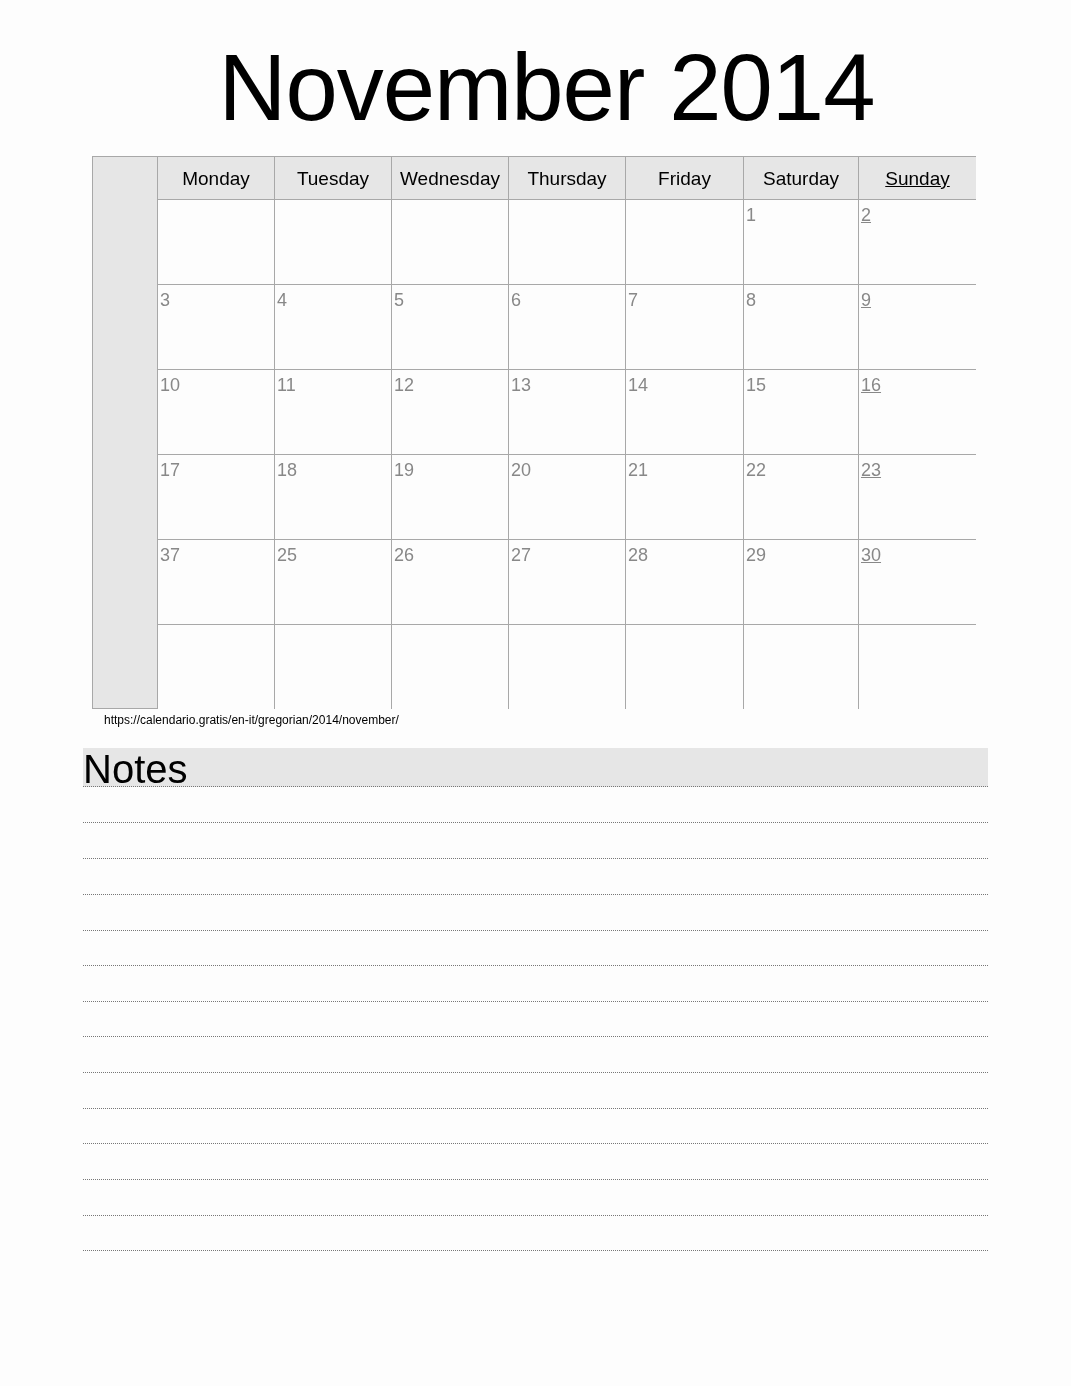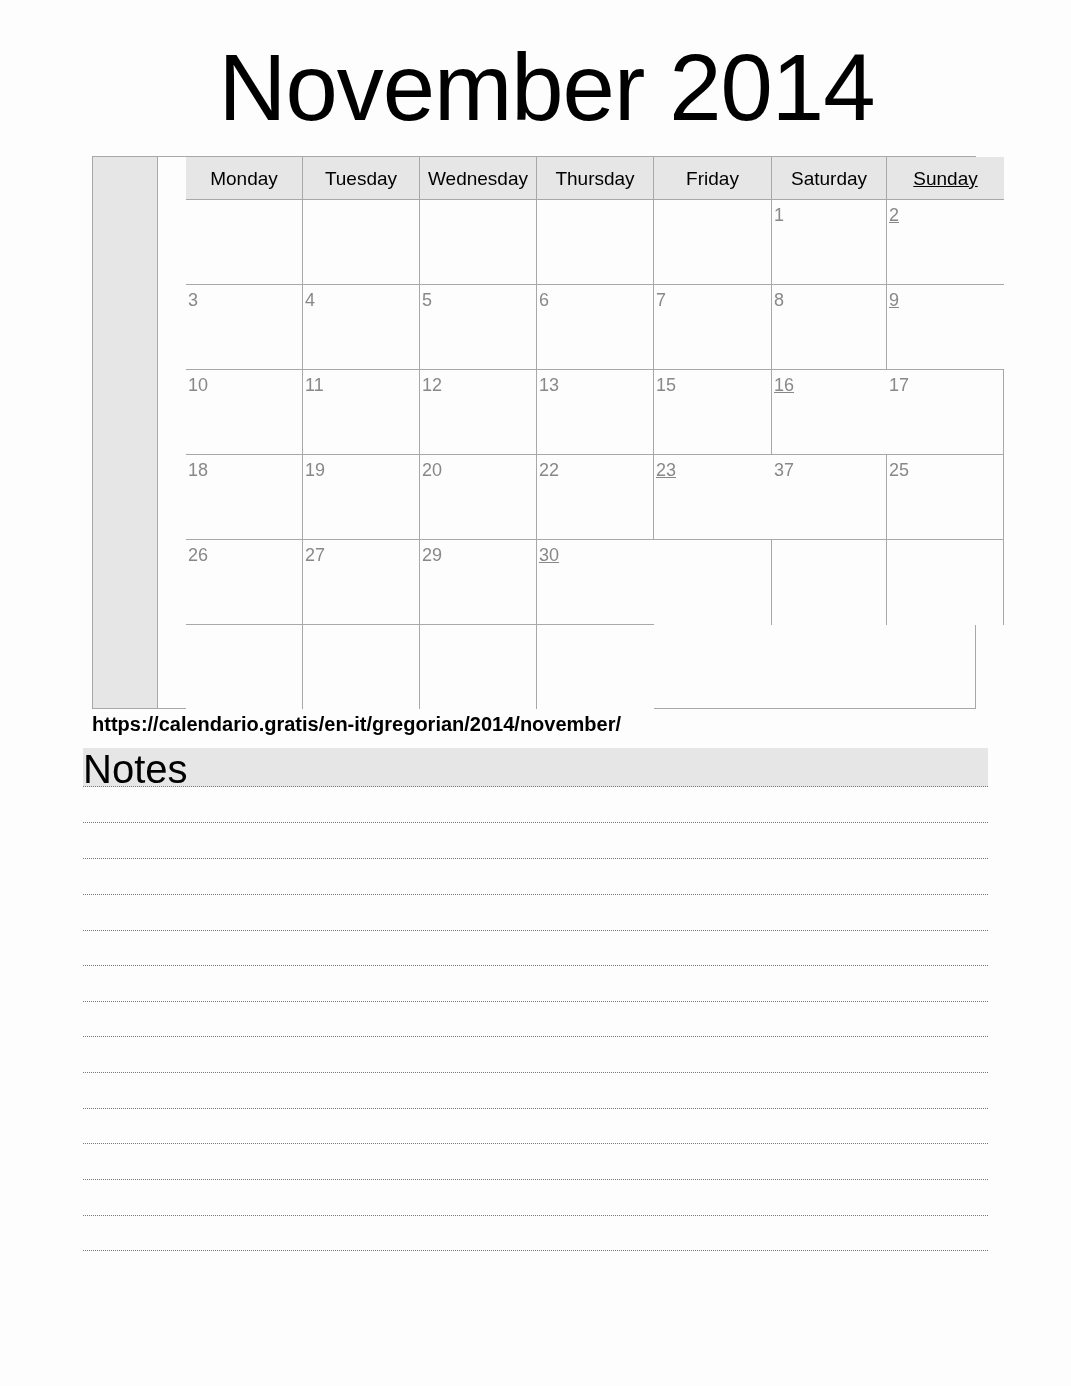--- a/index.html
+++ b/index.html
@@ -1,25 +1,25 @@
 <!DOCTYPE html>
 <html><head>
 <meta charset="utf-8">
 <style>
   html,body{margin:0;padding:0;}
   body{width:1071px;height:1386px;background:#fdfdfd;position:relative;overflow:hidden;font-family:"Liberation Sans",sans-serif;color:#000;}
   .title{position:absolute;left:0;top:38px;width:1071px;text-align:center;font-size:94px;line-height:100px;letter-spacing:-1px;padding-left:11px;}
   .cal{position:absolute;left:92px;top:156px;width:884px;height:553px;border:1px solid #a8a8a8;box-sizing:border-box;}
   .weekcol{position:absolute;left:0;top:0;width:65px;height:100%;background:#e6e6e6;border-right:1px solid #a8a8a8;box-sizing:border-box;}
-  .grid{position:absolute;left:65px;top:0;right:0;bottom:0;display:grid;grid-template-columns:117px 117px 117px 117px 118px 115px 117px;grid-template-rows:43px 85px 85px 85px 85px 85px 84px;margin-left:28px;}
+  .grid{position:absolute;left:65px;top:0;right:0;bottom:0;display:grid;grid-template-columns:117px 117px 117px 117px 118px 115px 117px;grid-template-rows:43px 85px 85px 85px 85px 85px 84px;}
   .hdr{background:#e6e6e6;border-right:1px solid #a8a8a8;border-bottom:1px solid #a8a8a8;text-align:center;font-size:19px;line-height:43px;box-sizing:border-box;}
   .cell{border-right:1px solid #a8a8a8;border-bottom:1px solid #a8a8a8;box-sizing:border-box;font-size:18px;color:#888;padding:5px 0 0 2px;background:#fdfdfd;}
   .grid > .lastcol{border-right:none;text-decoration:underline;}
   .grid > .lastrow{border-bottom:none;}
-  .url{position:absolute;left:92px;top:713px;font-size:20px;font-weight:bold;}
+  .url{position:absolute;left:104px;top:713px;font-size:12px;}
   .notes-hdr{position:absolute;left:83px;top:748px;width:905px;height:39px;background:#e6e6e6;font-size:40px;line-height:42px;border-bottom:1px dotted #777;box-sizing:border-box;}
   .line{position:absolute;left:83px;width:905px;height:0;border-top:1px dotted #777;}
 </style>
 </head>
 <body>
 
 <div class="title">November 2014</div>
 
 <div class="cal">
   <div class="weekcol"></div>
@@ -45,34 +45,37 @@
     <div class="cell">5</div>
     <div class="cell">6</div>
     <div class="cell">7</div>
     <div class="cell">8</div>
     <div class="cell lastcol">9</div>
 
     <div class="cell">10</div>
     <div class="cell">11</div>
     <div class="cell">12</div>
     <div class="cell">13</div>
+    <div class="cell">14</div>
     <div class="cell">15</div>
     <div class="cell lastcol">16</div>
 
     <div class="cell">17</div>
     <div class="cell">18</div>
     <div class="cell">19</div>
     <div class="cell">20</div>
+    <div class="cell">21</div>
     <div class="cell">22</div>
     <div class="cell lastcol">23</div>
 
     <div class="cell">37</div>
     <div class="cell">25</div>
     <div class="cell">26</div>
     <div class="cell">27</div>
+    <div class="cell">28</div>
     <div class="cell">29</div>
     <div class="cell lastcol">30</div>
 
     <div class="cell lastrow"></div>
     <div class="cell lastrow"></div>
     <div class="cell lastrow"></div>
     <div class="cell lastrow"></div>
     <div class="cell lastrow"></div>
     <div class="cell lastrow"></div>
     <div class="cell lastrow lastcol"></div>

